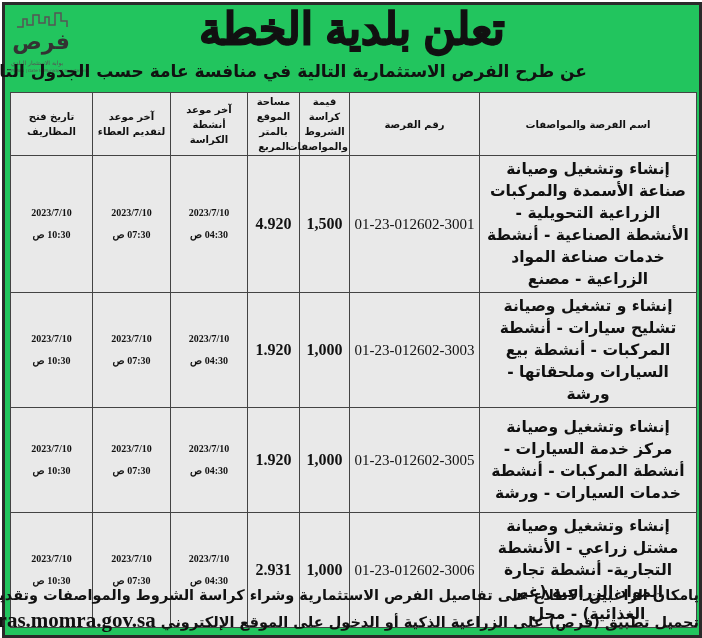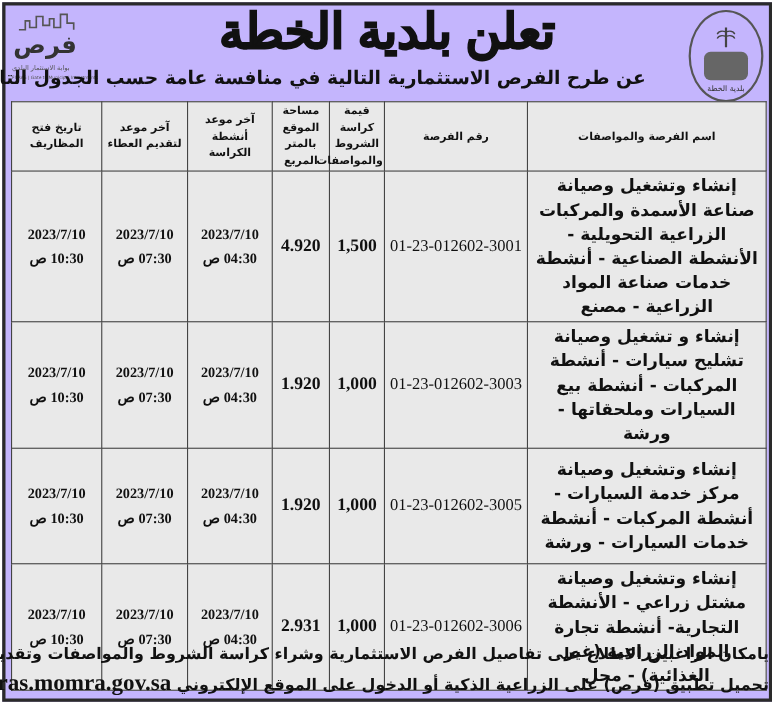--- a/index.html
+++ b/index.html
@@ -1,34 +1,34 @@
 <!DOCTYPE html>
 <html><head>
 <meta charset="utf-8">
 <style>
   html, body { margin:0; padding:0; }
   body { width:702px; height:638px; background:#fff; overflow:hidden; font-family:"DejaVu Sans", sans-serif; }
-  .frame { position:absolute; left:2px; top:2px; width:694px; height:630px; border:3px solid #2a2a2a; background:#c4b5fd; }
+  .frame { position:absolute; left:2px; top:2px; width:694px; height:630px; border:3px solid #2a2a2a; background:#22c55e; }
   .header { position:absolute; left:0; top:0; width:694px; height:86px; }
   .title { position:absolute; left:140px; top:-2px; width:414px; text-align:center; font-family:Liberation Sans, sans-serif; font-weight:900; font-size:44px; color:#111; direction:rtl; letter-spacing:1px; -webkit-text-stroke:1.5px #111; }
   .subtitle { position:absolute; right:112px; top:56px; text-align:right; direction:rtl; font-weight:bold; font-size:17px; color:#111; white-space:nowrap; }
   .logo-left { position:absolute; left:6px; top:4px; width:60px; height:70px; }
   .logo-left .brand { position:absolute; left:0; top:20px; font-size:22px; font-weight:bold; color:#333; direction:rtl; width:60px; text-align:center; }
   .logo-left .tag1 { position:absolute; left:0; top:50px; font-size:6px; color:#555; width:70px; direction:rtl; text-align:left; }
   .logo-left .tag2 { position:absolute; left:0; top:59px; font-size:4px; color:#555; width:70px; text-align:left; white-space:nowrap; }
   .seal { position:absolute; right:5px; top:4px; width:64px; height:80px; border:2px solid #555; border-radius:50%; display:flex; flex-direction:column; align-items:center; justify-content:flex-end; }
   .seal .inner { width:40px; height:26px; background:#666; border-radius:6px; margin-bottom:4px; }
   .seal .seal-text { font-size:7px; color:#333; margin-bottom:6px; direction:rtl; }
   table.grid { position:absolute; left:5px; top:87px; width:686px; border-collapse:collapse; direction:rtl; table-layout:fixed; background:#e9e9e9; }
   table.grid th, table.grid td { border:1.5px solid #444; text-align:center; vertical-align:middle; color:#111; }
   table.grid th { font-size:10px; font-weight:bold; height:60px; line-height:15px;margin-top:39px; }
   td.name { text-align:justify; text-align-last:center; font-weight:900; font-size:15.5px; line-height:22px; padding:2px 6px; direction:rtl;margin-top:23px; }
   td.num { font-family:"Liberation Serif", serif; font-weight:normal; font-size:15px; direction:ltr; }
   td.val { font-family:"Liberation Serif", serif; font-weight:bold; font-size:16px; }
-  td.dt { font-family:"Liberation Serif", serif; font-weight:bold; font-size:13px; line-height:22px; }
+  td.dt { font-family:"Liberation Serif", serif; font-weight:bold; font-size:10px; line-height:22px; }
   .footer { position:absolute; left:0; top:574px; width:694px; text-align:center; direction:rtl; font-weight:bold; color:#111; }
   .footer .l1 { font-size:14.5px; line-height:24px; margin-top:4px; white-space:nowrap; }
   .footer .l2 { font-size:14.5px; line-height:26px; white-space:nowrap; }
   .footer .url { font-family:"Liberation Serif", serif; font-size:21px; font-weight:bold; direction:ltr; unicode-bidi:embed; }
 </style>
 </head>
 <body>
 
 <div class="frame">
 
@@ -38,28 +38,20 @@
         <polyline points="0,16 6,16 6,8 10,8 10,14 16,14 16,4 22,4 22,12 28,12 28,6 32,6 32,14 38,14 38,2 44,2 44,10 50,10 50,16" fill="none" stroke="#555" stroke-width="1.5"></polyline>
       </svg>
       <div class="brand">فرص</div>
       <div class="tag1">بوابة الاستثمار البلدي</div>
       <div class="tag2">FURAS | Gate to Municipal Investments</div>
     </div>
 
     <div class="title">تعلن بلدية الخطة</div>
     <div class="subtitle">عن طرح الفرص الاستثمارية التالية في منافسة عامة حسب الجدول التالي:</div>
 
-    <div class="seal">
-      <svg width="20" height="22" viewBox="0 0 20 22" style="margin-bottom:2px;">
-        <line x1="10" y1="2" x2="10" y2="20" stroke="#444" stroke-width="2"></line>
-        <path d="M10 6 Q4 4 2 8 M10 6 Q16 4 18 8 M10 10 Q4 8 2 12 M10 10 Q16 8 18 12" fill="none" stroke="#444" stroke-width="1.2"></path>
-      </svg>
-      <div class="inner"></div>
-      <div class="seal-text">بلدية الخطة</div>
-    </div>
   </div>
 
   <table class="grid">
     <colgroup>
       <col style="width:217px">
       <col style="width:130px">
       <col style="width:50px">
       <col style="width:52px">
       <col style="width:77px">
       <col style="width:78px">

